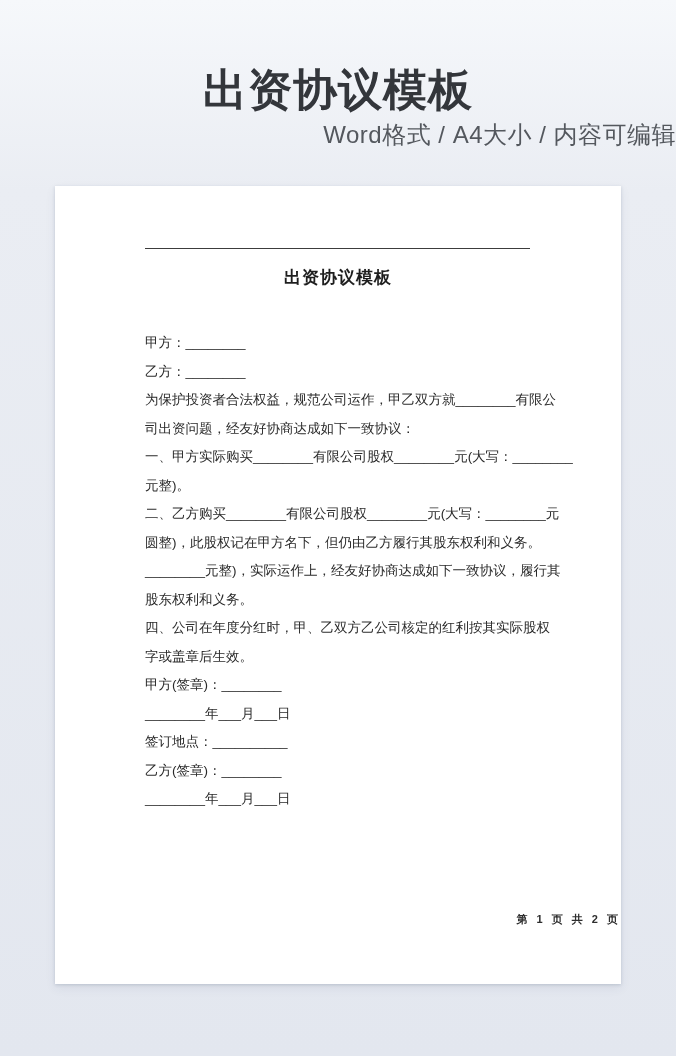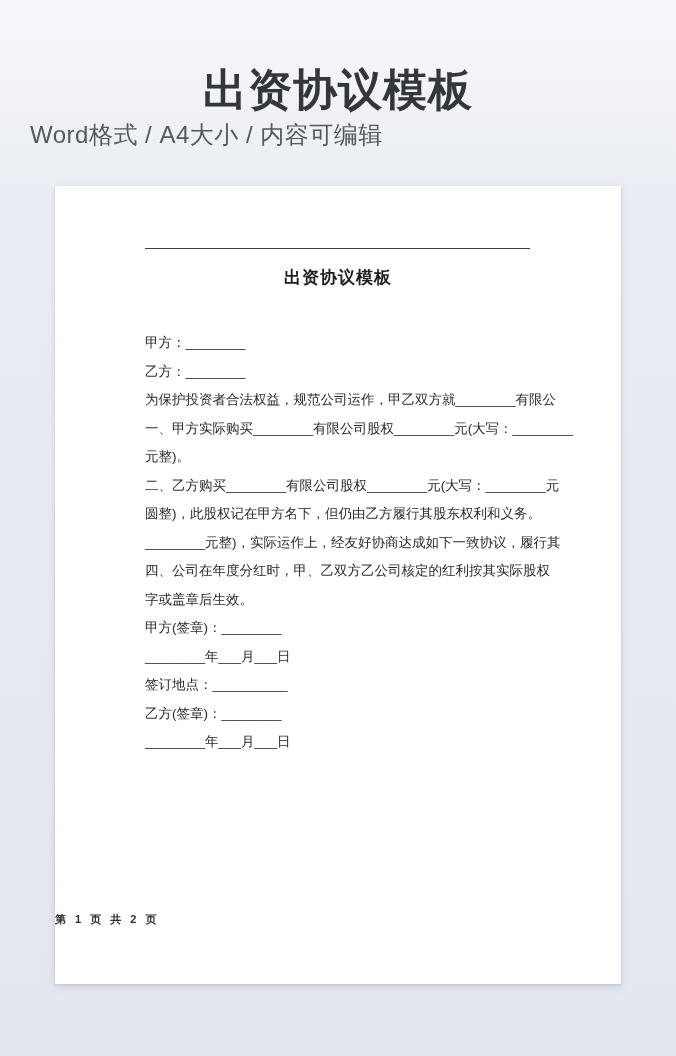--- a/index.html
+++ b/index.html
@@ -31,27 +31,26 @@
     font-weight: 800;
     color: #33363b;
     letter-spacing: 1px;
   }
   .hero-subtitle {
     position: absolute;
     top: 121px;
     left: 0;
     right: 0;
     margin: 0;
-    text-align: left;
+    text-align: right;
     font-size: 24px;
     line-height: 1.2;
     font-weight: 400;
     color: #54585e;
     letter-spacing: 0.5px;
-    padding-left: 30px;
   }
   
   .page {
     position: absolute;
     left: 55px;
     top: 186px;
     width: 566px;
     height: 798px;
     background: #ffffff;
     box-shadow: 0 1px 3px rgba(50, 70, 100, 0.18), 0 4px 10px rgba(50, 70, 100, 0.08);
@@ -89,21 +88,21 @@
   .doc-line {
     white-space: pre;
     height: 28.5px;
     overflow: visible;
   }
   .doc-footer {
     position: absolute;
     top: 726px;
     left: 0;
     right: 0;
-    text-align: left;
+    text-align: right;
     font-size: 11px;
     font-weight: 700;
     letter-spacing: 3px;
     color: #2e2e2e;
   }
 </style>
 </head>
 <body>
 
 <div class="stage">
@@ -115,25 +114,27 @@
   <div class="page">
 
     <div class="doc-rule"></div>
 
     <h2 class="doc-heading">出资协议模板</h2>
 
     <div class="doc-body">
       <div class="doc-line">甲方：________</div>
       <div class="doc-line">乙方：________</div>
       <div class="doc-line">为保护投资者合法权益，规范公司运作，甲乙双方就________有限公</div>
+      <div class="doc-line">司出资问题，经友好协商达成如下一致协议：</div>
       <div class="doc-line">一、甲方实际购买________有限公司股权________元(大写：________</div>
       <div class="doc-line">元整)。</div>
       <div class="doc-line">二、乙方购买________有限公司股权________元(大写：________元</div>
       <div class="doc-line">圆整)，此股权记在甲方名下，但仍由乙方履行其股东权利和义务。</div>
       <div class="doc-line">________元整)，实际运作上，经友好协商达成如下一致协议，履行其</div>
+      <div class="doc-line">股东权利和义务。</div>
       <div class="doc-line">四、公司在年度分红时，甲、乙双方乙公司核定的红利按其实际股权</div>
       <div class="doc-line">字或盖章后生效。</div>
       <div class="doc-line">甲方(签章)：________</div>
       <div class="doc-line">________年___月___日</div>
       <div class="doc-line">签订地点：__________</div>
       <div class="doc-line">乙方(签章)：________</div>
       <div class="doc-line">________年___月___日</div>
     </div>
 
     <div class="doc-footer">第 1 页 共 2 页</div>

